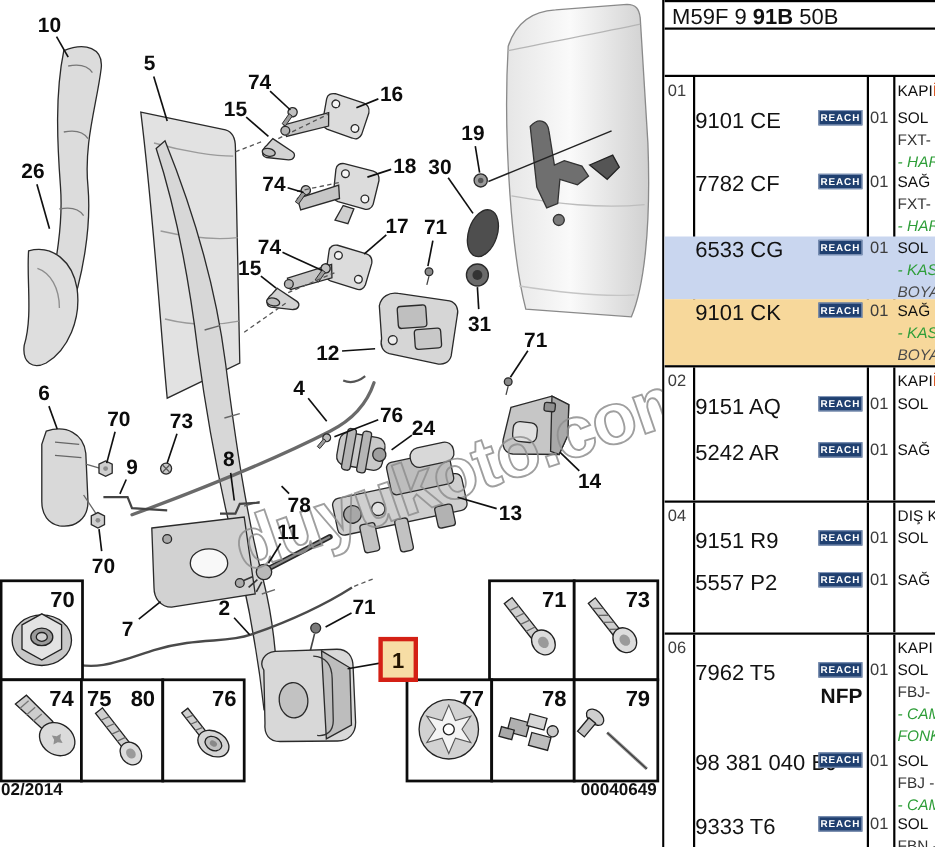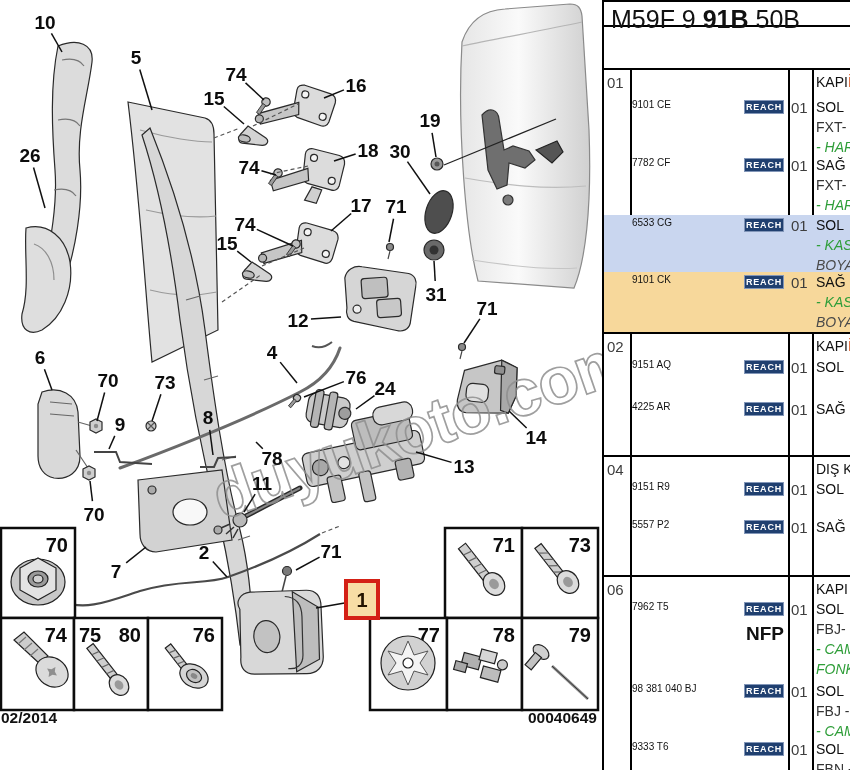--- a/index.html
+++ b/index.html
@@ -14,32 +14,32 @@
   .wm{font-size:66px;font-weight:700;fill:none;stroke:#8f8f8f;stroke-width:1.7;opacity:.85;letter-spacing:-1px;}
   .codetxt{font-size:15.5px;font-weight:700;fill:#111;}
   #redbox rect{fill:var(--highlight-fill);stroke:var(--highlight-red);stroke-width:4;}
   #redbox text{font-size:20px;font-weight:700;fill:#241500;}
 
   
   #table-area{position:absolute;left:602px;top:0;width:248px;height:770px;
     border-left:2px solid #000;overflow:hidden;background:#fff;}
   #title-box{position:absolute;left:0;top:0;width:248px;height:27px;box-sizing:border-box;
     border-top:2px solid #000;border-bottom:2px solid #000;}
-  #title-text{position:absolute;left:7px;top:3px;font-size:25px;color:#111;white-space:nowrap;}
+  #title-text{position:absolute;left:7px;top:3px;font-size:20px;color:#111;white-space:nowrap;}
   #title-text b{font-weight:700;}
   .sec{position:absolute;left:0;width:248px;box-sizing:border-box;border-top:2px solid #000;background:#fff;}
   .vl{position:absolute;top:0;bottom:0;width:2px;background:#000;}
   .grp{position:absolute;left:3px;top:4px;font-size:15px;color:#3d3d3d;}
   .shead{position:absolute;left:212px;top:4px;font-size:14px;color:#101010;white-space:nowrap;}
   .shead .accent{color:#d43c00;}
   .rows{position:absolute;left:0;right:0;bottom:0;}
   .row{position:relative;width:100%;}
   .hl-blue{background:var(--row-blue);}
   .hl-orange{background:var(--row-orange);}
-  .part{position:absolute;left:28px;top:2px;font-size:10px;color:#121212;white-space:nowrap;}
+  .part{position:absolute;left:28px;top:2px;font-size:20px;color:#121212;white-space:nowrap;}
   .reach{position:absolute;left:140px;top:3px;width:40px;height:14px;box-sizing:border-box;
     background:var(--reach-bg);border:1px solid #8296b8;color:#fff;font-size:9px;font-weight:700;
     letter-spacing:.8px;text-align:center;line-height:12px;}
   .qty{position:absolute;left:187px;top:2px;font-size:15px;color:#3d3d3d;}
   .sub{position:absolute;left:120px;width:60px;top:24px;text-align:right;font-size:19px;font-weight:700;color:#111;}
   .desc{position:absolute;left:212px;top:2px;width:200px;}
   .dline{height:20px;font-size:14px;white-space:nowrap;}
   .d-plain{color:#101010;}
   .d-code{color:#333;}
   .d-green{color:var(--annotation-green);font-style:italic;}
@@ -563,21 +563,21 @@
           <div class="rows" style="top: 23px;">
             <div class="row" style="height: 42px;">
               <div class="part">9151 AQ</div>
               <div class="reach">REACH</div>
               <div class="qty">01</div>
               <div class="desc">
                 <div class="dline d-plain">SOL</div>
               </div>
             </div>
             <div class="row" style="height: 58px;">
-              <div class="part">4225 AR</div>
+              <div class="part">5242 AR</div>
               <div class="reach">REACH</div>
               <div class="qty">01</div>
               <div class="desc">
                 <div class="dline d-plain">SAĞ</div>
               </div>
             </div>
           </div>
         </div>
         <div class="sec" style="top: 455px; height: 120px;">
           <div class="vl" style="left: 26px;"></div>

